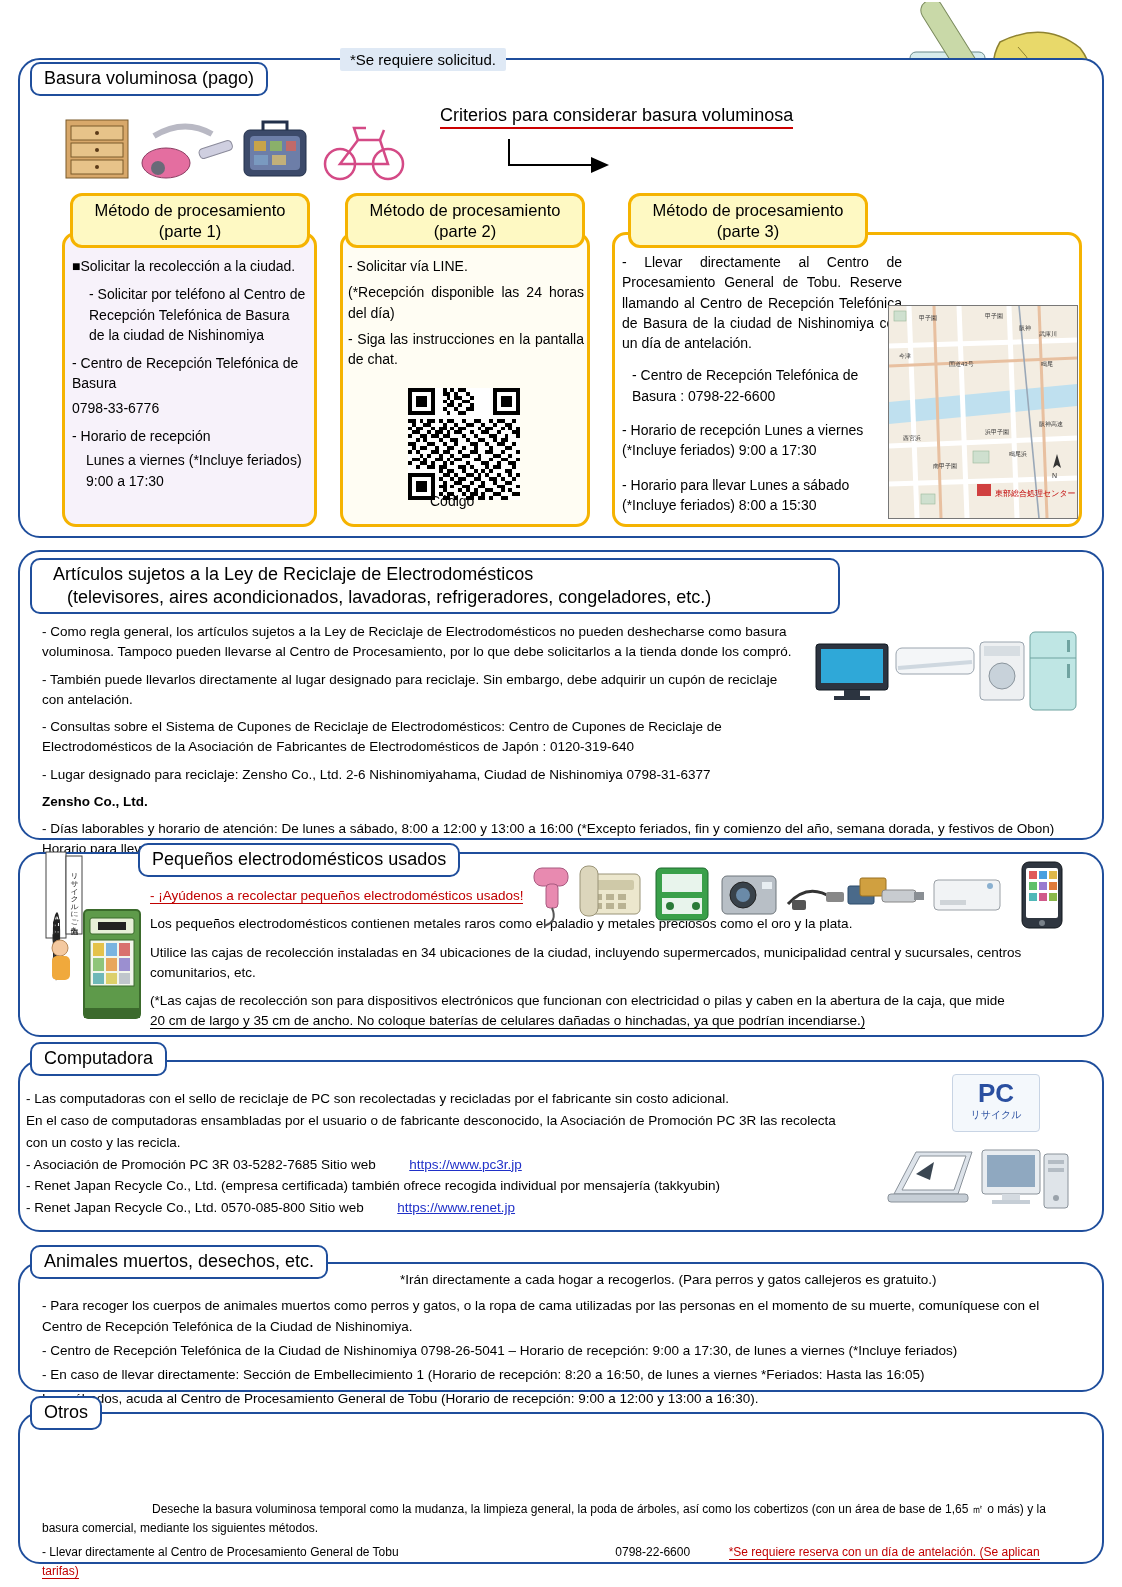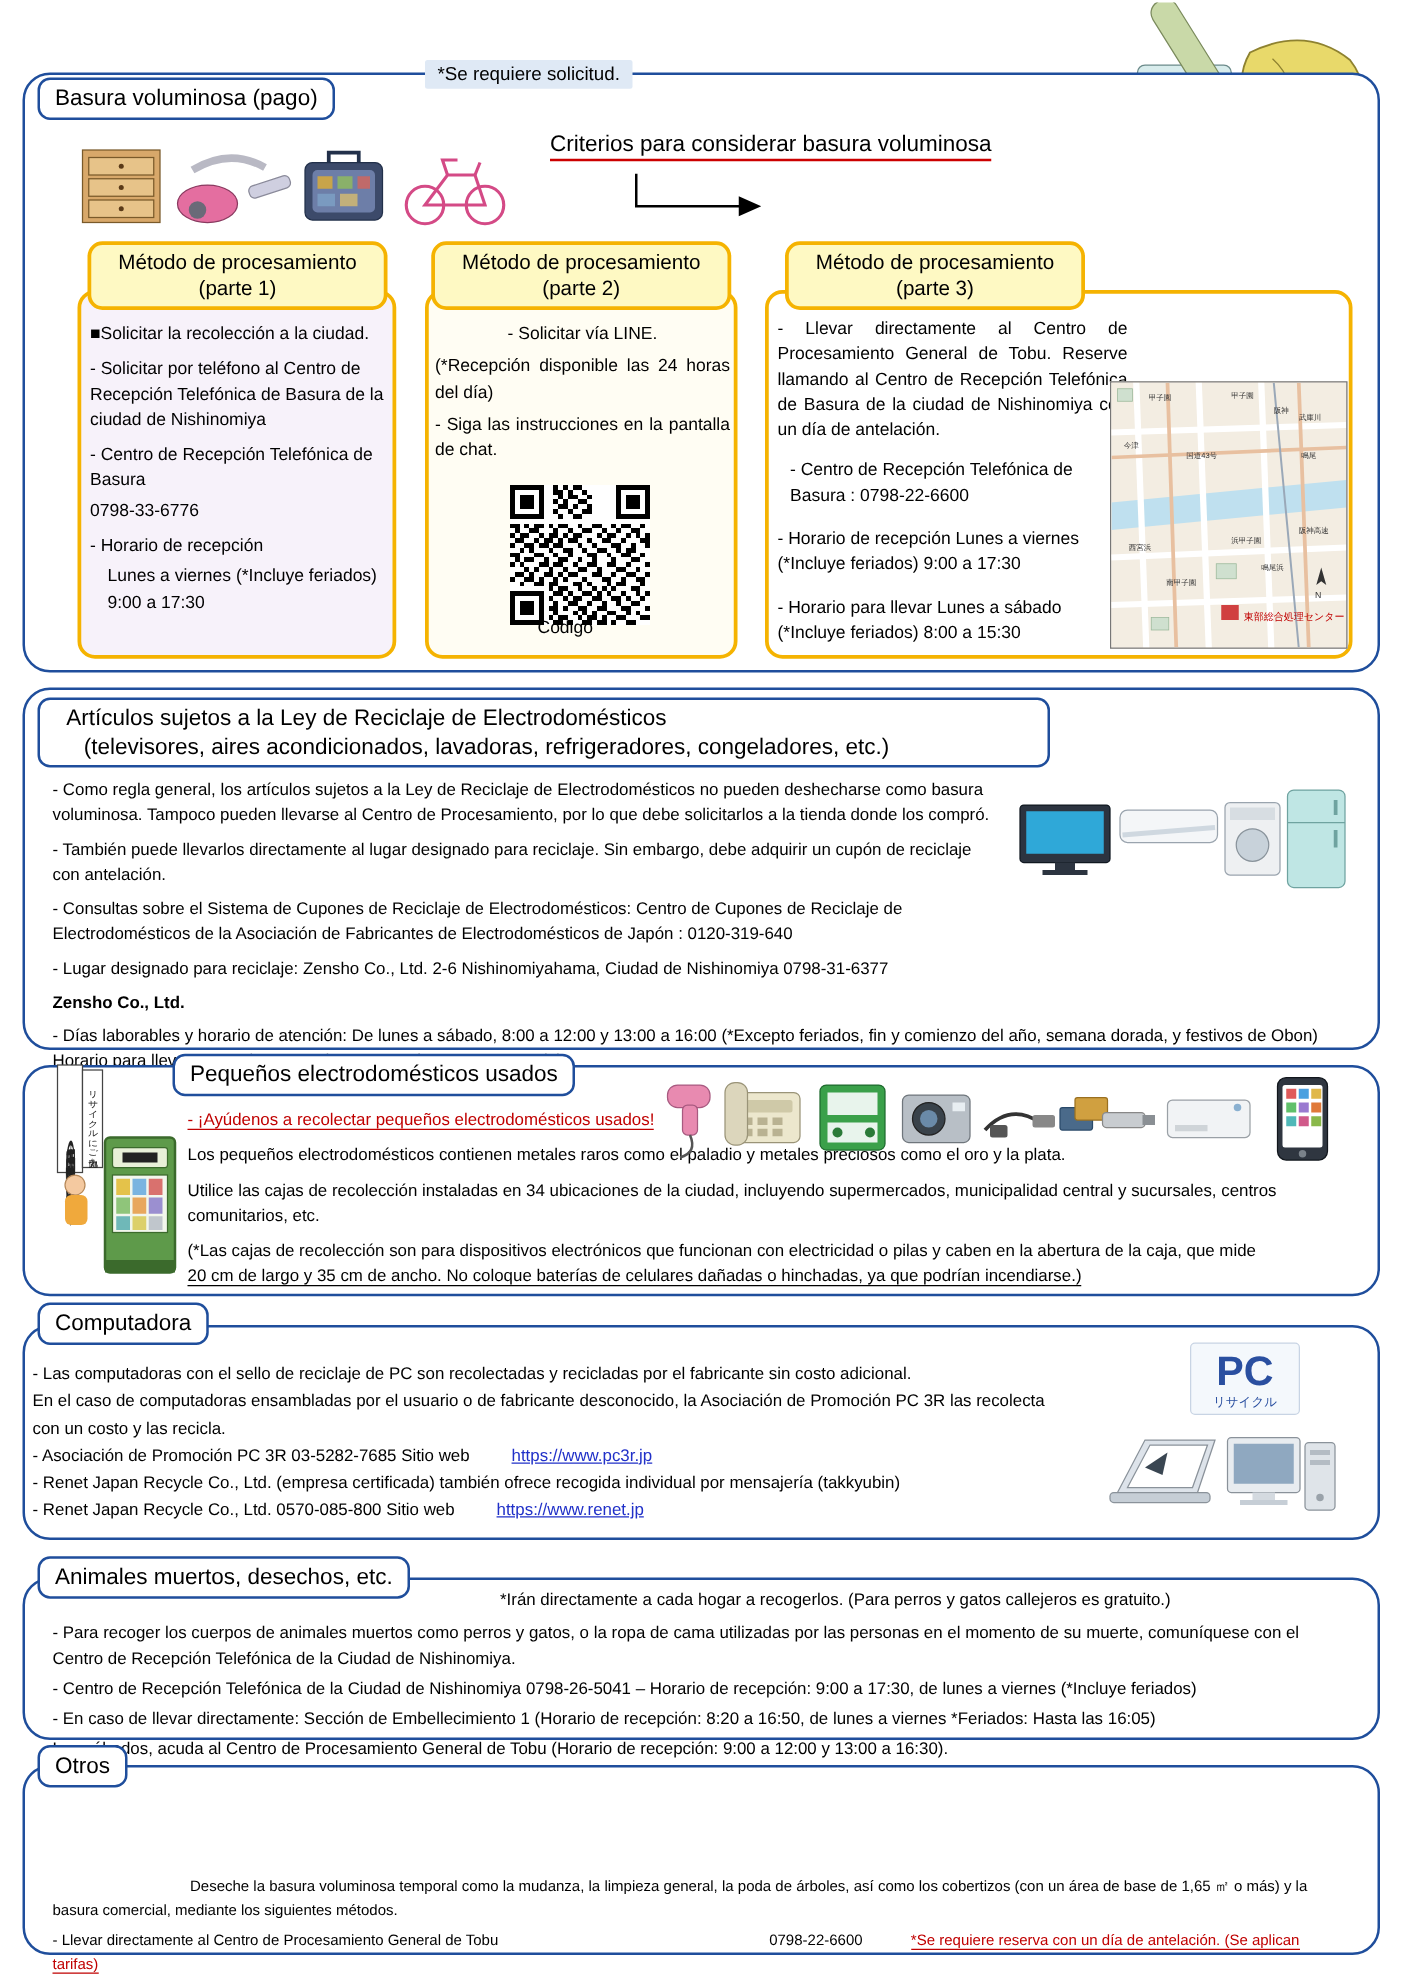--- a/index.html
+++ b/index.html
@@ -220,34 +220,34 @@
     </g>
   </svg>
 
   <div class="ybox" id="ybox1"></div>
   <div class="ybox-title" id="ybox1t">
     <div>Método de procesamiento</div>
     <div>(parte 1)</div>
   </div>
   <div class="ybox-body" id="ybox1b">
     <p style="margin:0 0 8px 0;">■Solicitar la recolección a la ciudad.</p>
-    <p style="margin:0 0 8px 0;">- Solicitar por teléfono al Centro de Recepción Telefónica de Basura de la ciudad de Nishinomiya</p>
+    <p style="margin:0 0 8px 17px;">- Solicitar por teléfono al Centro de Recepción Telefónica de Basura de la ciudad de Nishinomiya</p>
     <p style="margin:0 0 4px 0;">- Centro de Recepción Telefónica de Basura</p>
     <p style="margin:0 0 8px 0;">0798-33-6776</p>
     <p style="margin:0 0 4px 0;">- Horario de recepción</p>
     <p style="margin:0 0 0 14px;">Lunes a viernes (*Incluye feriados)   9:00 a 17:30</p>
   </div>
 
   <div class="ybox" id="ybox2"></div>
   <div class="ybox-title" id="ybox2t">
     <div>Método de procesamiento</div>
     <div>(parte 2)</div>
   </div>
   <div class="ybox-body" id="ybox2b">
-    <p style="margin:0 0 6px 0;text-align:center;">- Solicitar vía LINE.</p>
+    <p style="margin:0 0 6px 0;">- Solicitar vía LINE.</p>
     <p style="margin:0 0 6px 0;text-align:justify;">(*Recepción disponible las 24 horas del día)</p>
     <p style="margin:0;text-align:justify;">- Siga las instrucciones en la pantalla de chat.</p>
   </div>
 
   <svg class="qr" viewBox="0 0 29 29" shape-rendering="crispEdges">
     <rect width="29" height="29" fill="#fff"></rect>
     <g fill="#000">
       <rect x="0" y="0" width="7" height="1"></rect>
         <rect x="0" y="6" width="7" height="1"></rect>
       <rect x="0" y="0" width="1" height="7"></rect>
@@ -675,21 +675,21 @@
     </p>
     <p>- Renet Japan Recycle Co., Ltd. (empresa certificada) también ofrece recogida individual por mensajería (takkyubin)</p>
     <p>
       <span>- Renet Japan Recycle Co., Ltd.        0570-085-800        Sitio web</span>
       <span style="display:inline-block;width:26px;"></span>
       <a class="link" href="#">https://www.renet.jp</a>
     </p>
   </div>
 
   <div class="ill" style="left:952px;top:1074px;width:86px;height:56px;border:1px solid #c8d4e4;background:#f4f8fc;border-radius:4px;">
-    <div style="text-align:center;font-weight:bold;font-size:33px;color:#2a4fa0;line-height:1.1;padding-top:4px;">PC</div>
+    <div style="text-align:center;font-weight:bold;font-size:26px;color:#2a4fa0;line-height:1.1;padding-top:4px;">PC</div>
     <div style="text-align:center;font-size:10px;color:#2a4fa0;">リサイクル</div>
   </div>
 
   <svg class="ill" style="left:886px;top:1140px;" width="190" height="82" viewBox="0 0 190 82">
 
     <g>
         <path d="M8 54 L30 12 L86 12 L72 54 Z" fill="#dde3ea" stroke="#8a929a"></path>
       <path d="M16 50 L34 16 L80 16 L68 50 Z" fill="#ffffff" stroke="#8a929a"></path>
       <path d="M30 34 L48 22 L44 40 Z" fill="#3a4652"></path>
       <rect x="2" y="54" width="80" height="8" rx="3" fill="#c6ced6" stroke="#8a929a"></rect>

